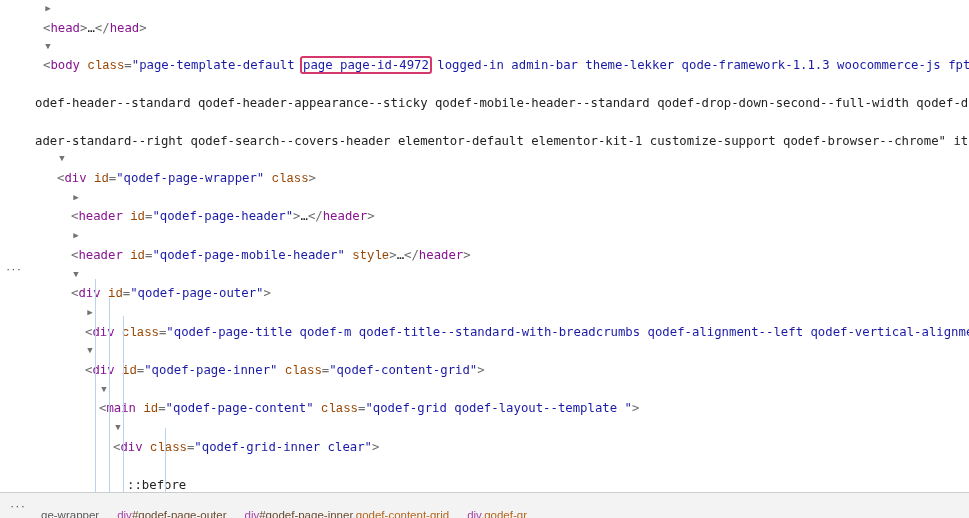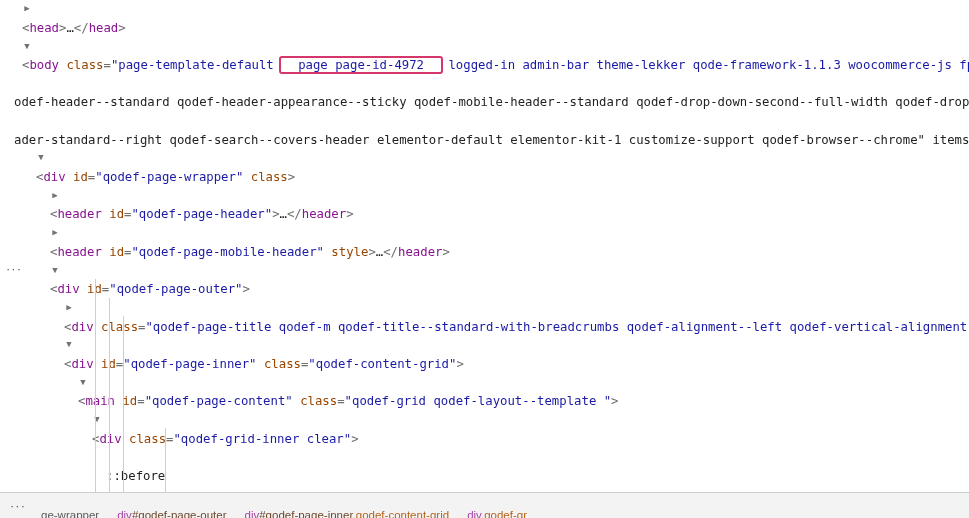--- a/index.html
+++ b/index.html
@@ -34,49 +34,50 @@
     line-height: 18.6px;
     color: #222222;
     white-space: pre;
     padding-top: 0px;
   }
   .row {
     position: relative;
     min-height: 18.6px;
     padding-left: 0px;
     white-space: pre;
+    margin-left: 21px;
   }
   .row-inner {
     display: block;
     white-space: pre;
   }
   
   .punct   { color: #6e6e6e; }
   .tag     { color: #881391; }
-  .attr    { color: #994500; }
+  .attr    { color: #994500; font-family: Liberation Mono, monospace; }
   .val     { color: #1a1aa6; }
   .txt     { color: #222222; }
 
   .twisty {
     display: inline-block;
     width: 10px;
     color: #737373;
     font-size: 9px;
     vertical-align: middle;
     text-align: center;
     position: relative;
     top: -1px;
   }
   .twisty.open::before  { content: "\25BC"; }
   .twisty.closed::before{ content: "\25B6"; }
   .twisty.none::before  { content: ""; }
   .hl-inline {
     outline: 2px solid #d5366b;
     border-radius: 1px;
-    padding: 0 17px;
+    padding: 0 1px;
     text-align: right;
   }
 
   
   .guide {
     position: absolute;
     width: 1px;
     background: #b8d3ef;
   }
 

